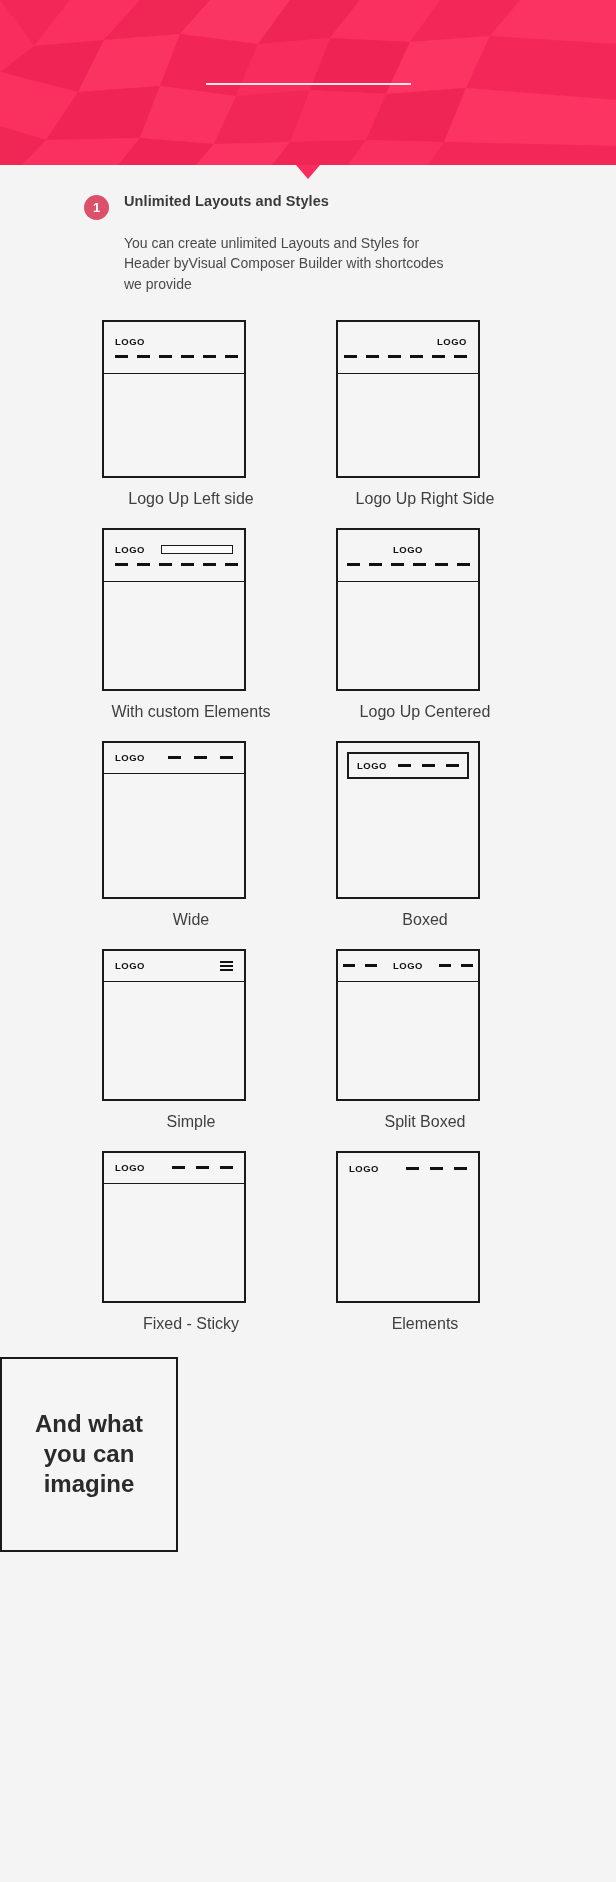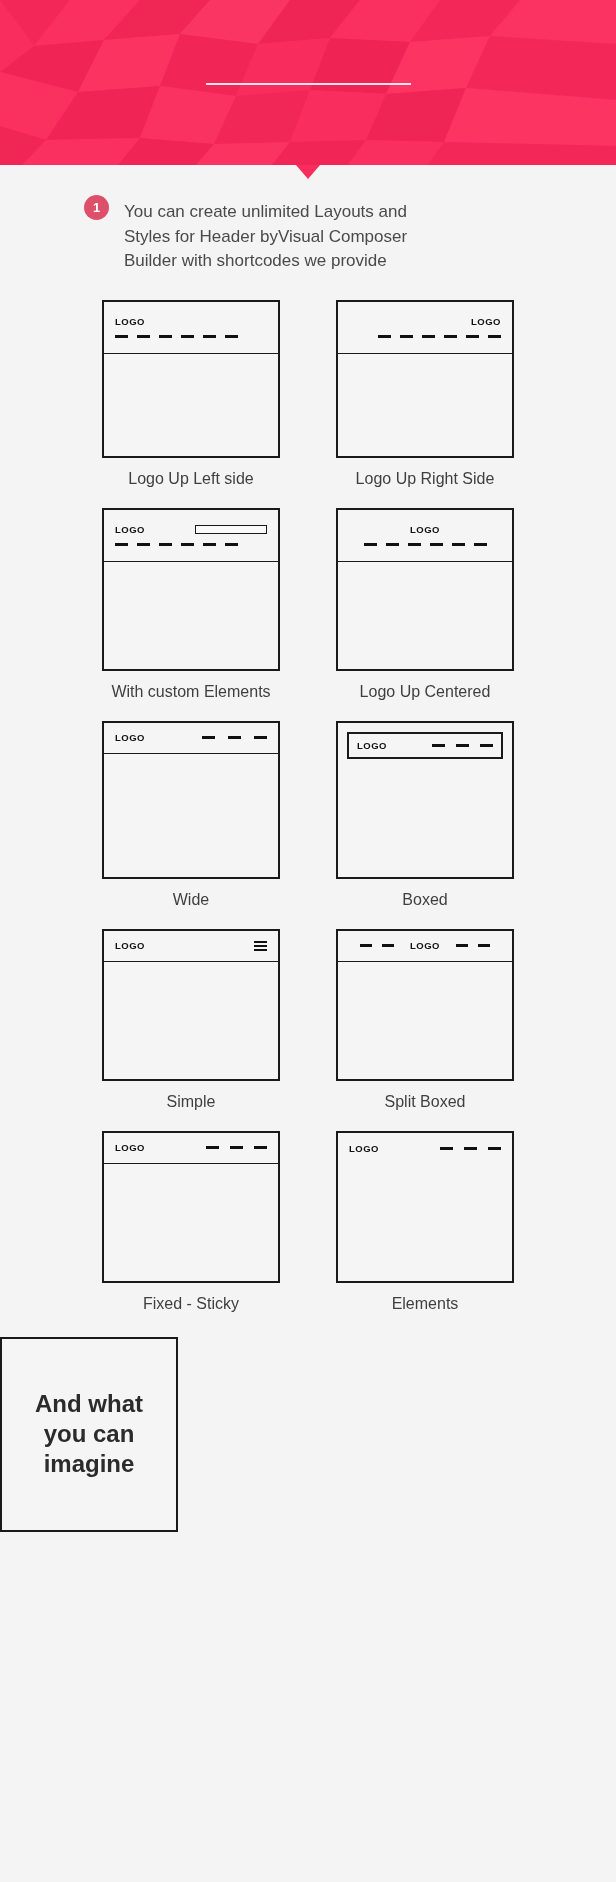--- a/index.html
+++ b/index.html
@@ -75,41 +75,41 @@
     margin-top: 2px;
   }
   .feature-text { margin-left: 15px; }
   .feature-title {
     font-size: 14.5px;
     font-weight: bold;
     color: #3a3a3a;
     letter-spacing: 0.1px;
   }
   .feature-desc {
-    margin-top: 7px;
-    font-size: 17px;
+    margin-top: 24px;
+    font-size: 14px;
     line-height: 1.45;
     color: #4a4a4a;
     max-width: 325px;
   }
 
   
   .grid { padding: 26px 0 0 0; }
   .row {
     display: flex;
     justify-content: center;
     gap: 56px;
     margin-bottom: 20px;
   }
   .cell { width: 178px; display: flex; flex-direction: column; }
 
   .mock {
     border: 2px solid #1a1a1a;
     background: #f5f5f5;
-    width: 178px;
+    width: 144px;
     display: flex;
     flex-direction: column;
   }
   .mock.h158 { height: 158px; }
   .mock.h163 { height: 163px; }
   .mock.h152 { height: 152px; }
 
   .mock-head {
     border-bottom: 1px solid #1a1a1a;
     position: relative;
@@ -241,20 +241,21 @@
   </div>
   <div class="banner-inner">
     <div class="banner-underline"></div>
   </div>
 </div>
 <div class="notch"></div>
 
 <div class="feature">
   <div class="badge">1</div>
   <div class="feature-text">
+    <div class="feature-title">Unlimited Layouts and Styles</div>
     <div class="feature-desc">You can create unlimited Layouts and Styles for Header byVisual Composer Builder with shortcodes we provide</div>
   </div>
 </div>
 
 <div class="grid">
 
   <div class="row">
     <div class="cell">
       <div class="mock h158">
         <div class="mock-head tall">

